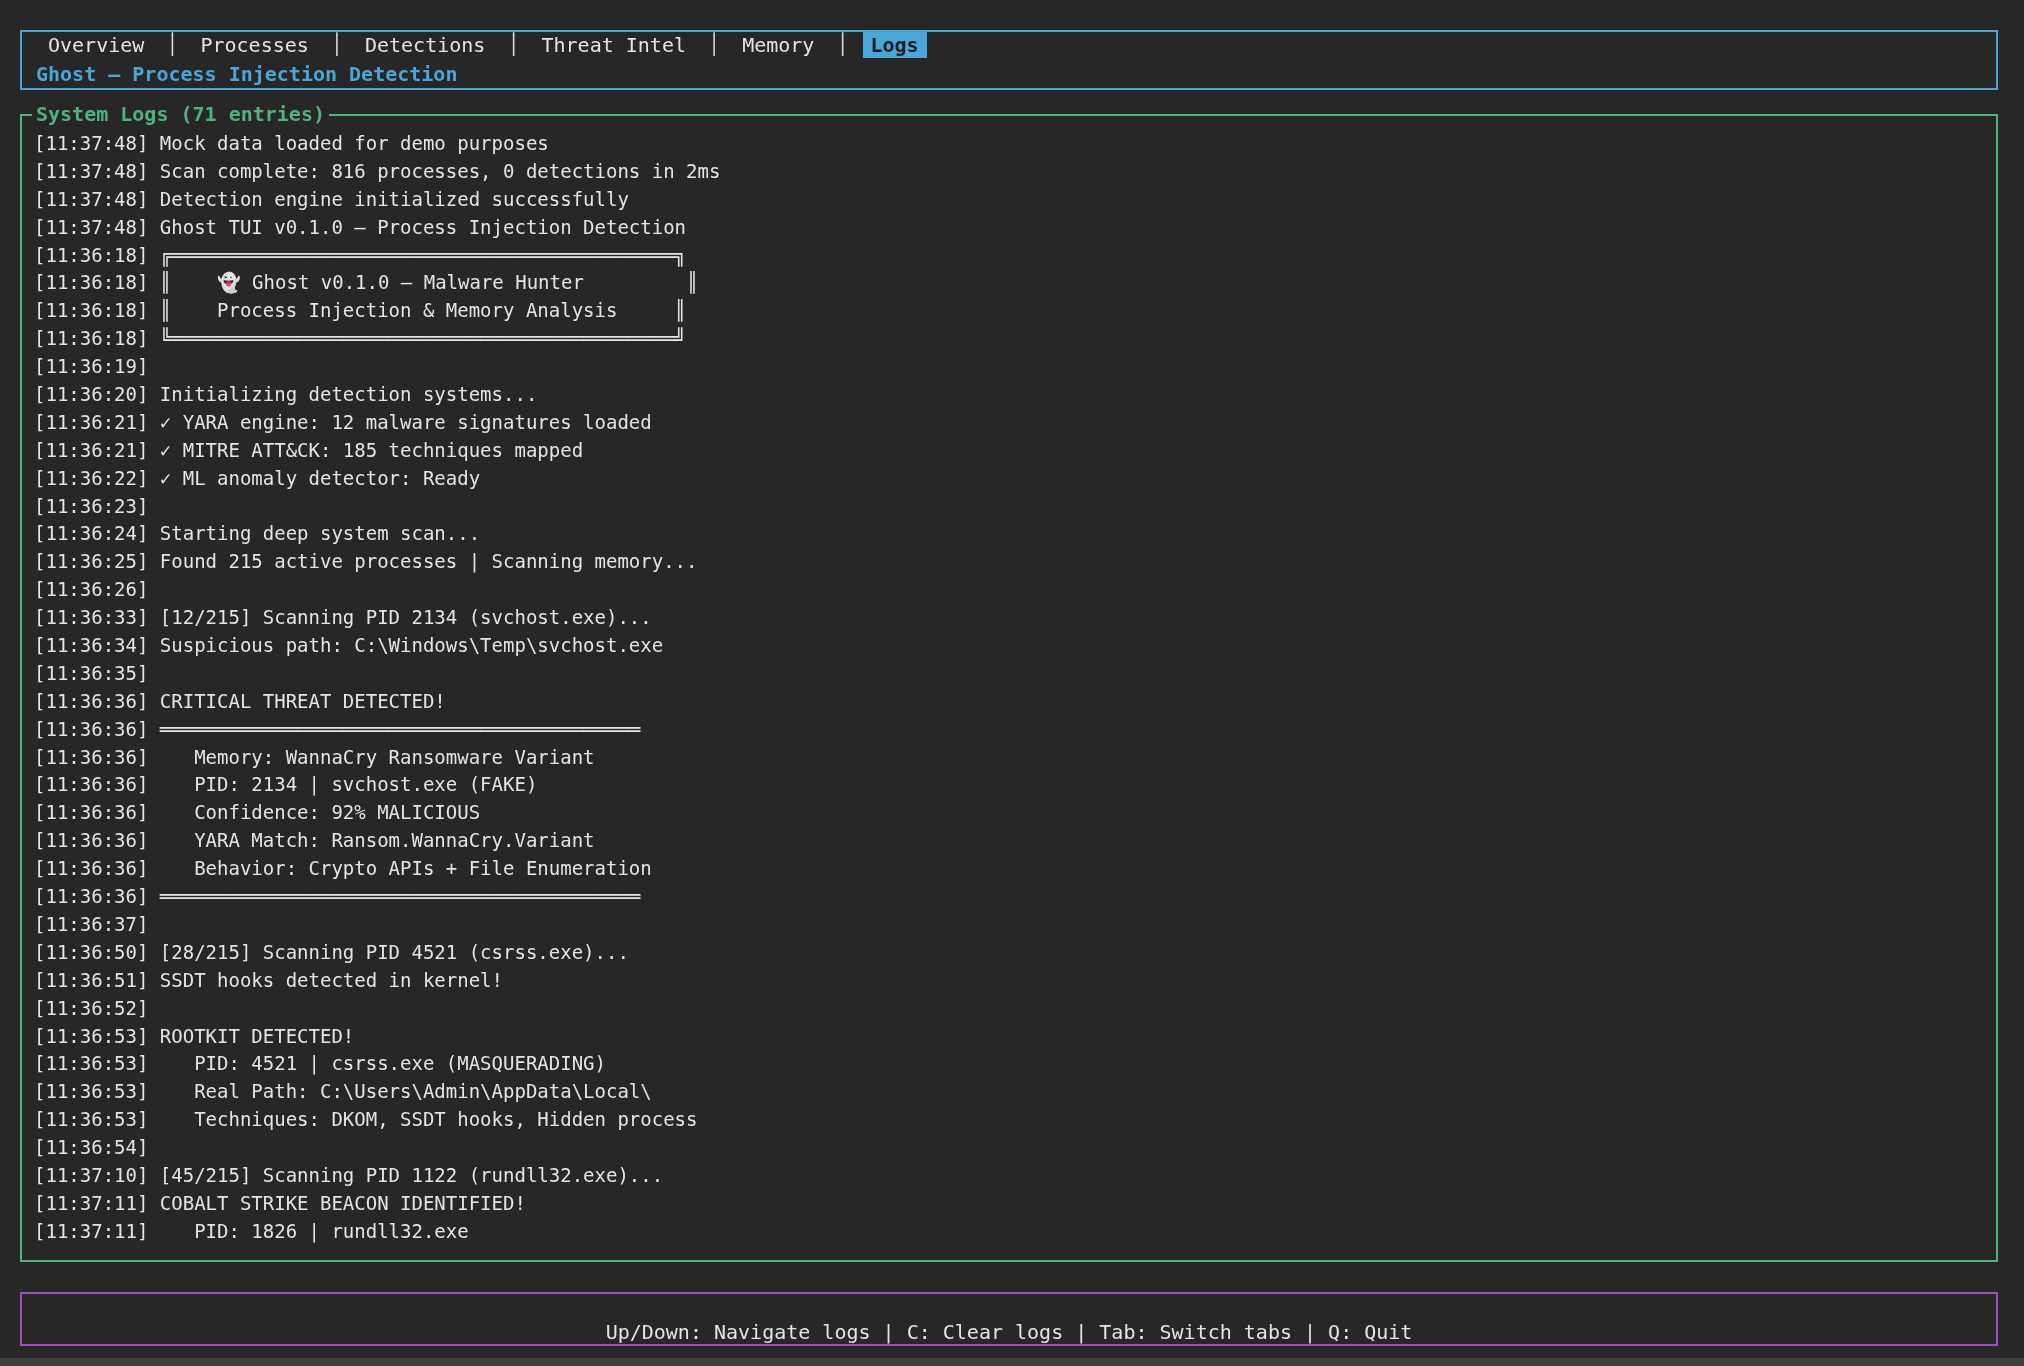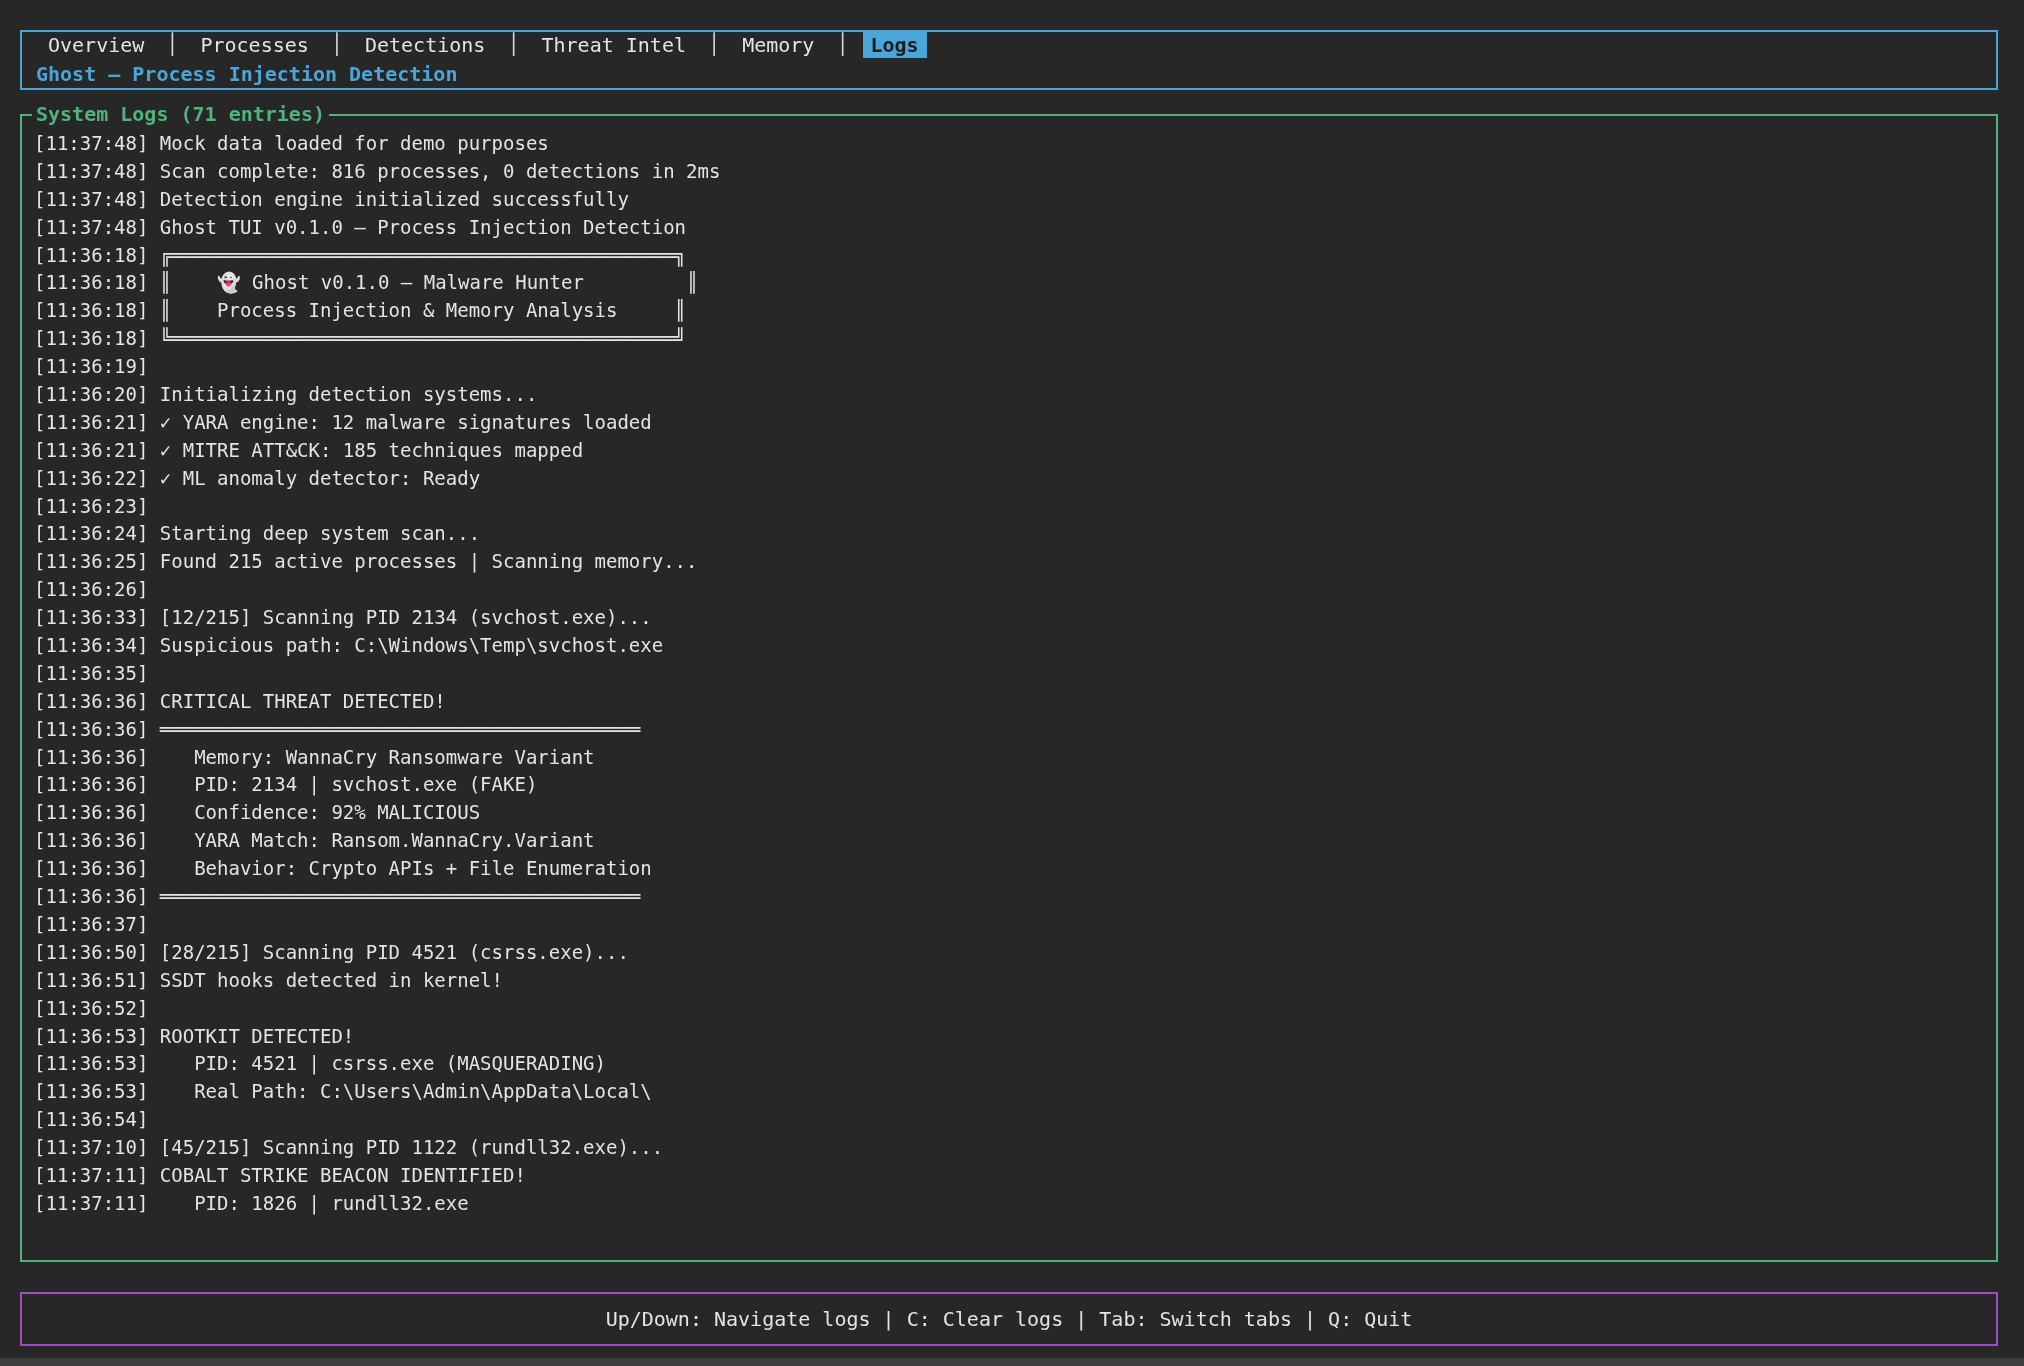--- a/index.html
+++ b/index.html
@@ -37,21 +37,21 @@
     position:absolute;left:12px;top:14px;right:6px;bottom:6px;
     font-size:19px;line-height:27.9px;
     overflow:hidden;
   }
   .log-line{white-space:pre;height:27.9px;}
   .log-line .msg{margin-left:1ch;white-space:pre;}
   
   .status-bar{
     position:absolute;left:20px;right:26px;top:1292px;height:50px;
     border:2px solid var(--purple,#9b4fc0);
-    display:flex;align-items:center;justify-content:center;
+    display:flex;align-items:flex-end;justify-content:center;
     font-size:20px;
   }
   .bottom-edge{position:absolute;left:0;right:0;bottom:0;height:8px;background:#3e3e3e;}
 </style>
 </head>
 <body>
 
 <div class="screen">
 
   <div class="panel top-panel">
@@ -90,20 +90,21 @@
         <div class="log-line"><span class="ts">[11:36:36]</span><span class="msg">   YARA Match: Ransom.WannaCry.Variant</span></div>
         <div class="log-line"><span class="ts">[11:36:36]</span><span class="msg">   Behavior: Crypto APIs + File Enumeration</span></div>
         <div class="log-line"><span class="ts">[11:36:36]</span><span class="msg">══════════════════════════════════════════</span></div>
         <div class="log-line"><span class="ts">[11:36:37]</span><span class="msg"></span></div>
         <div class="log-line"><span class="ts">[11:36:50]</span><span class="msg">[28/215] Scanning PID 4521 (csrss.exe)...</span></div>
         <div class="log-line"><span class="ts">[11:36:51]</span><span class="msg">SSDT hooks detected in kernel!</span></div>
         <div class="log-line"><span class="ts">[11:36:52]</span><span class="msg"></span></div>
         <div class="log-line"><span class="ts">[11:36:53]</span><span class="msg">ROOTKIT DETECTED!</span></div>
         <div class="log-line"><span class="ts">[11:36:53]</span><span class="msg">   PID: 4521 | csrss.exe (MASQUERADING)</span></div>
         <div class="log-line"><span class="ts">[11:36:53]</span><span class="msg">   Real Path: C:\Users\Admin\AppData\Local\</span></div>
+        <div class="log-line"><span class="ts">[11:36:53]</span><span class="msg">   Techniques: DKOM, SSDT hooks, Hidden process</span></div>
         <div class="log-line"><span class="ts">[11:36:54]</span><span class="msg"></span></div>
         <div class="log-line"><span class="ts">[11:37:10]</span><span class="msg">[45/215] Scanning PID 1122 (rundll32.exe)...</span></div>
         <div class="log-line"><span class="ts">[11:37:11]</span><span class="msg">COBALT STRIKE BEACON IDENTIFIED!</span></div>
         <div class="log-line"><span class="ts">[11:37:11]</span><span class="msg">   PID: 1826 | rundll32.exe</span></div>
       </div>
   </div>
 
   <div class="status-bar">
     <span>Up/Down: Navigate logs | C: Clear logs | Tab: Switch tabs | Q: Quit</span>
   </div>

